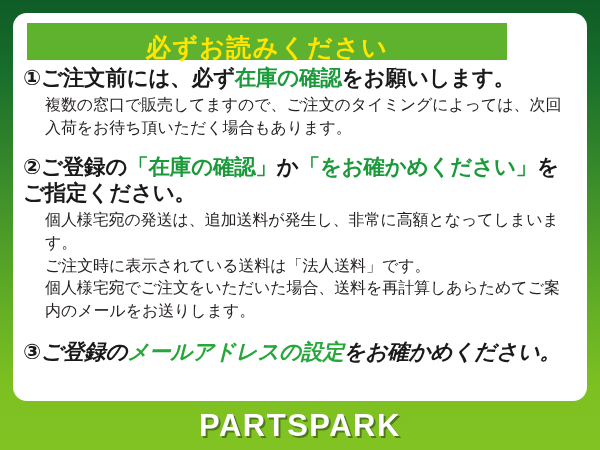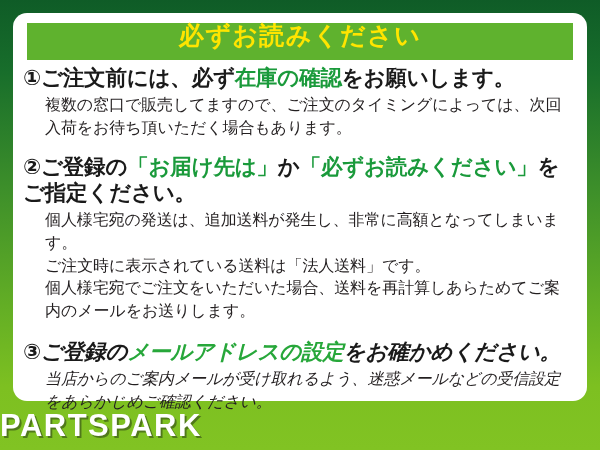--- a/index.html
+++ b/index.html
@@ -36,25 +36,25 @@
     height: 388px;
     box-sizing: border-box;
     background: #ffffff;
     border-radius: 14px;
   }
 
   .title-bar {
     position: absolute;
     left: 14px;
     top: 10px;
-    width: 546px;
+    width: 480px;
     height: 37px;
     background: #5fb22e;
     display: flex;
-    align-items: flex-start;
+    align-items: flex-end;
     justify-content: center;
   }
   .title-text {
     color: #ffe500;
     font-size: 25px;
     font-weight: bold;
     letter-spacing: 1.5px;
     line-height: 1;
     white-space: nowrap;
   }
@@ -98,21 +98,21 @@
   #item-3 { margin-top: 16px; font-style: italic; }
 
   .logo-wrap {
     position: absolute;
     left: 0;
     top: 401px;
     width: 600px;
     height: 49px;
     display: flex;
     align-items: center;
-    justify-content: flex-start;
+    justify-content: center;
   }
   .logo-text {
     font-size: 31px;
     font-weight: bold;
     color: #ffffff;
     letter-spacing: 1.5px;
     text-shadow: 2px 2px 0 rgba(40,60,20,0.55);
     line-height: 1;
   }
 </style>
@@ -132,34 +132,32 @@
       <div class="item" id="item-1">
         <div class="item-head">
           <span>①</span><span>ご注文前には、必ず</span><span class="hl">在庫の確認</span><span>をお願いします。</span>
         </div>
         <div class="item-sub">複数の窓口で販売してますので、ご注文のタイミングによっては、次回
 入荷をお待ち頂いただく場合もあります。</div>
       </div>
 
       <div class="item" id="item-2">
         <div class="item-head wrap">
-          <span>②</span><span>ご登録の</span><span class="hl">「お届け先は」</span><span>か</span><span class="hl">「必ずお読みください」</span><span>をご指定ください。</span>
+          <span>②</span><span>ご登録の</span><span class="hl">「在庫の確認」</span><span>か</span><span class="hl">「をお確かめください」</span><span>をご指定ください。</span>
         </div>
         <div class="item-sub">個人様宅宛の発送は、追加送料が発生し、非常に高額となってしまいます。
 ご注文時に表示されている送料は「法人送料」です。
 個人様宅宛でご注文をいただいた場合、送料を再計算しあらためてご案
 内のメールをお送りします。</div>
       </div>
 
       <div class="item" id="item-3">
         <div class="item-head">
           <span>③</span><span>ご登録の</span><span class="hl-b">メールアドレスの設定</span><span>をお確かめください。</span>
         </div>
-        <div class="item-sub">当店からのご案内メールが受け取れるよう、迷惑メールなどの受信設定
-をあらかじめご確認ください。</div>
       </div>
 
     </div>
   </div>
 
   <div class="logo-wrap">
     <span class="logo-text">PARTSPARK</span>
   </div>
 
 </div>

